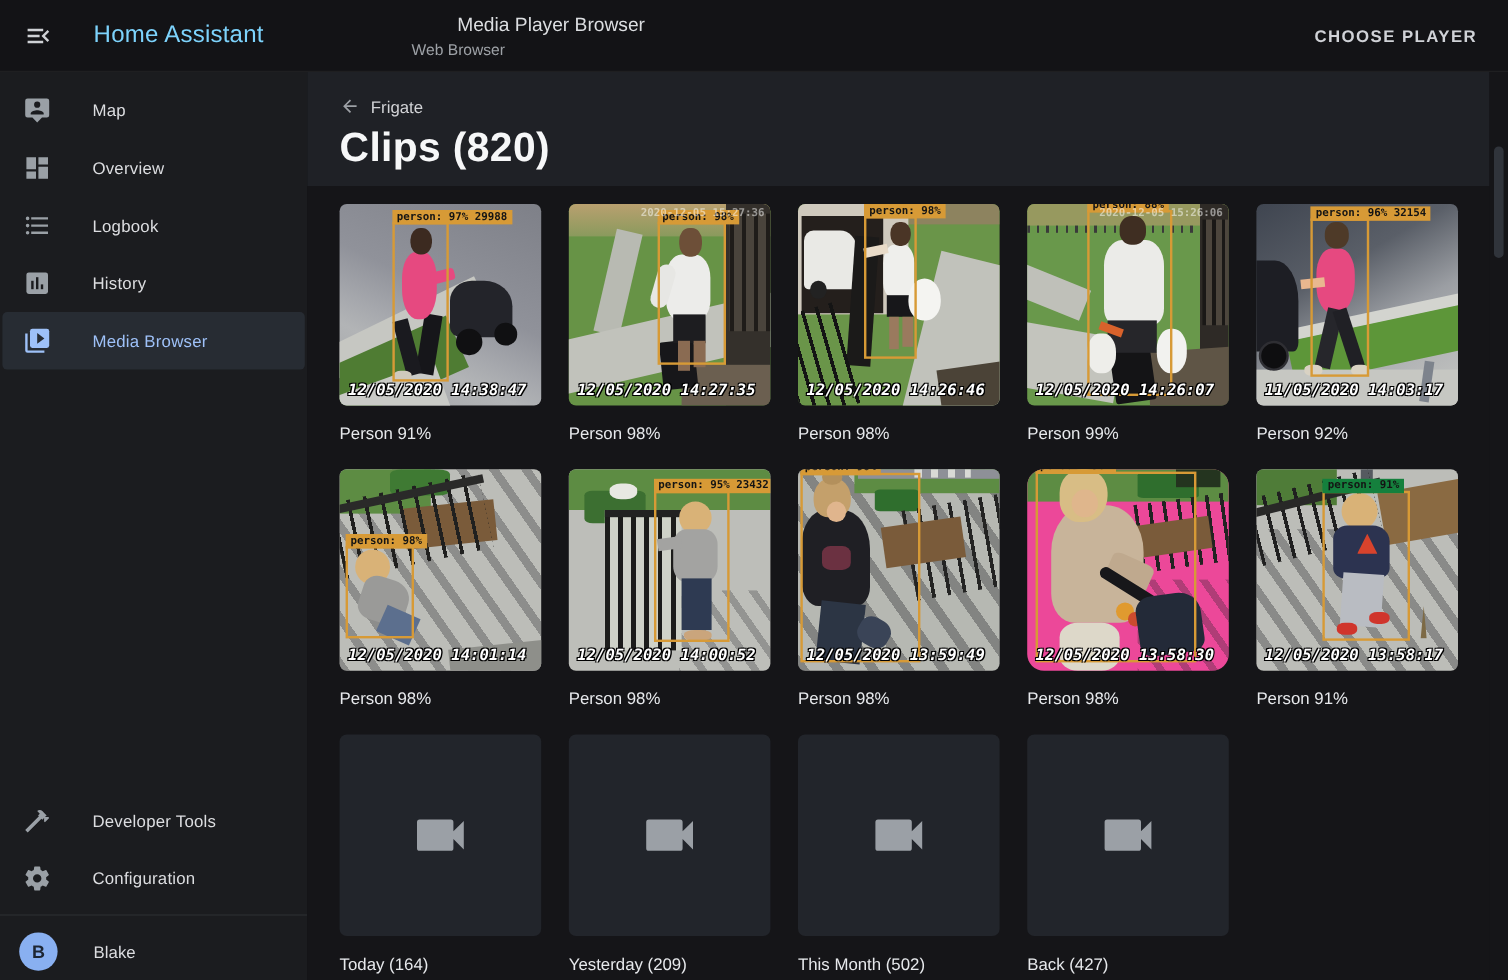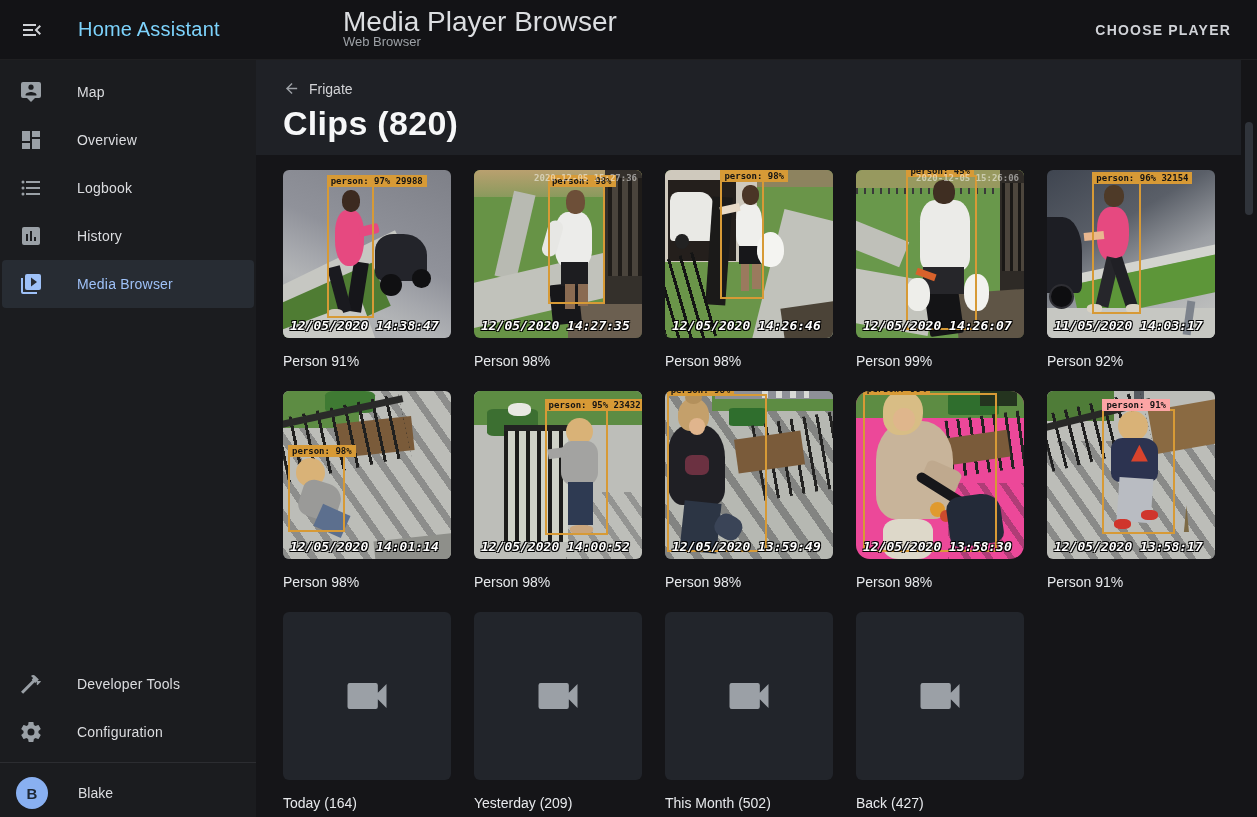--- a/index.html
+++ b/index.html
@@ -8,21 +8,21 @@
 
   
   .appbar { display:flex; align-items:center; height:60px; background:#131316;
     border-bottom:1px solid rgba(255,255,255,.05); }
   .appbar-left { width:256px; display:flex; align-items:center; flex-shrink:0; }
   .menu-btn { width:44px; height:44px; margin-left:10px; display:flex; align-items:center;
     justify-content:center; border-radius:50%; cursor:pointer; }
   .menu-btn svg { fill:#cfd1d5; }
   .app-title { margin-left:24px; font-size:20px; color:#7dd3fc; letter-spacing:.2px; }
   .view-titles { margin-left:87px; display:flex; flex-direction:column; justify-content:center; }
-  .view-title { font-size:28px; color:#dcdee1; line-height:24px; }
+  .view-title { font-size:16px; color:#dcdee1; line-height:24px;margin-left:38px; }
   .view-subtitle { font-size:13px; color:#9da1a6; line-height:16px; }
   .appbar-action { margin-left:auto; margin-right:18px; font-size:14px; font-weight:600;
     letter-spacing:1.2px; color:#d0d2d7; cursor:pointer; padding:8px 8px; }
 
   
   .main { display:flex; height:757px; }
 
   
   .sidebar { width:256px; flex-shrink:0; background:#1b1c1f; display:flex;
     flex-direction:column; padding-top:8px; }
@@ -264,21 +264,21 @@
             <div class="shape" style="left: 87%; top: 8%; width: 13%; height: 52%; background: repeating-linear-gradient(90deg, rgb(26, 24, 22) 0px, rgb(26, 24, 22) 3px, rgb(77, 70, 61) 3px, rgb(77, 70, 61) 8px);"></div>
             <div class="shape" style="left: 60%; top: 72%; width: 45%; height: 30%; background: rgb(95, 85, 70); transform: rotate(-4deg);"></div>
             <div class="shape" style="left: 42%; top: 70%; width: 20%; height: 28%; background: rgb(20, 20, 22); border-radius: 6%; transform: rotate(-8deg);"></div>
             <div class="shape" style="left: 38%; top: 18%; width: 30%; height: 42%; background: rgb(235, 235, 232); border-radius: 30% 30% 20% 20%;"></div>
             <div class="shape" style="left: 46%; top: 6%; width: 13%; height: 14%; background: rgb(63, 46, 34); border-radius: 45%;"></div>
             <div class="shape" style="left: 40%; top: 58%; width: 24%; height: 16%; background: rgb(38, 38, 42);"></div>
             <div class="shape" style="left: 64%; top: 62%; width: 15%; height: 22%; background: rgb(242, 242, 239); border-radius: 45%;"></div>
             <div class="shape" style="left: 30%; top: 64%; width: 14%; height: 20%; background: rgb(238, 238, 234); border-radius: 45%;"></div>
             <div class="shape" style="left: 36%; top: 60%; width: 12%; height: 4%; background: rgb(216, 98, 43); transform: rotate(20deg);"></div>
             <div class="bbox" style="left: 30%; top: 3%; width: 42%; height: 92%; border-color: rgb(215, 154, 54);">
-              <span class="boxlabel" style="background: rgb(215, 154, 54);">person: 45%</span>
+              <span class="boxlabel" style="background: rgb(215, 154, 54);">person: 88%</span>
             </div>
             <span class="osd">2020-12-05 15:26:06</span>
             <span class="ts">12/05/2020 14:26:07</span>
           </div>
           <div class="caption">Person 99%</div>
         </div>
         <div class="cell">
           <div class="thumb" style="background: linear-gradient(150deg, rgb(63, 69, 80) 0%, rgb(90, 95, 104) 35%, rgb(155, 158, 163) 60%, rgb(176, 178, 180) 75%, rgb(198, 199, 195) 100%);">
             <div class="shape" style="left: 18%; top: 52%; width: 95%; height: 6%; background: rgb(211, 212, 207); transform: rotate(-12deg);"></div>
             <div class="shape" style="left: 16%; top: 58%; width: 100%; height: 22%; background: rgb(93, 150, 57); transform: rotate(-12deg);"></div>
@@ -395,21 +395,21 @@
             <div class="shape" style="left: -2%; top: 12%; width: 64%; height: 4%; background: rgb(40, 40, 39); transform: rotate(-14deg);"></div>
             <div class="shape" style="left: 62%; top: 8%; width: 46%; height: 26%; background: rgb(138, 106, 66); transform: rotate(-10deg);"></div>
             <div class="shape" style="left: 42%; top: 12%; width: 18%; height: 18%; background: rgb(217, 178, 119); border-radius: 50%;"></div>
             <div class="shape" style="left: 38%; top: 28%; width: 28%; height: 26%; background: rgb(44, 51, 80); border-radius: 25% 30% 20% 20%;"></div>
             <div class="shape" style="left: 50%; top: 32%; width: 10%; height: 10%; background: rgb(216, 67, 44); clip-path: polygon(0px 100%, 50% 0px, 100% 100%);"></div>
             <div class="shape" style="left: 42%; top: 52%; width: 20%; height: 26%; background: rgb(185, 188, 194); transform: rotate(4deg);"></div>
             <div class="shape" style="left: 40%; top: 76%; width: 10%; height: 6%; background: rgb(208, 53, 44); border-radius: 40%;"></div>
             <div class="shape" style="left: 56%; top: 71%; width: 10%; height: 6%; background: rgb(208, 53, 44); border-radius: 40%;"></div>
             <div class="shape" style="left: 78%; top: 68%; width: 10%; height: 16%; background: rgb(125, 106, 69); clip-path: polygon(50% 0px, 65% 100%, 35% 100%);"></div>
             <div class="bbox" style="left: 33%; top: 11%; width: 43%; height: 74%; border-color: rgb(215, 154, 54);">
-              <span class="boxlabel" style="background: #fca5a5;">person: 91%</span>
+              <span class="boxlabel" style="background: #15803d;">person: 91%</span>
             </div>
             <span class="ts">12/05/2020 13:58:17</span>
           </div>
           <div class="caption">Person 91%</div>
         </div>
         <div class="cell">
           <div class="thumb folder">
   <svg viewBox="0 0 24 24">
     <path d="M17,10.5V7A1,1 0 0,0 16,6H4A1,1 0 0,0 3,7V17A1,1 0 0,0 4,18H16A1,1 0 0,0 17,17V13.5L21,17.5V6.5L17,10.5Z"></path>
   </svg>

